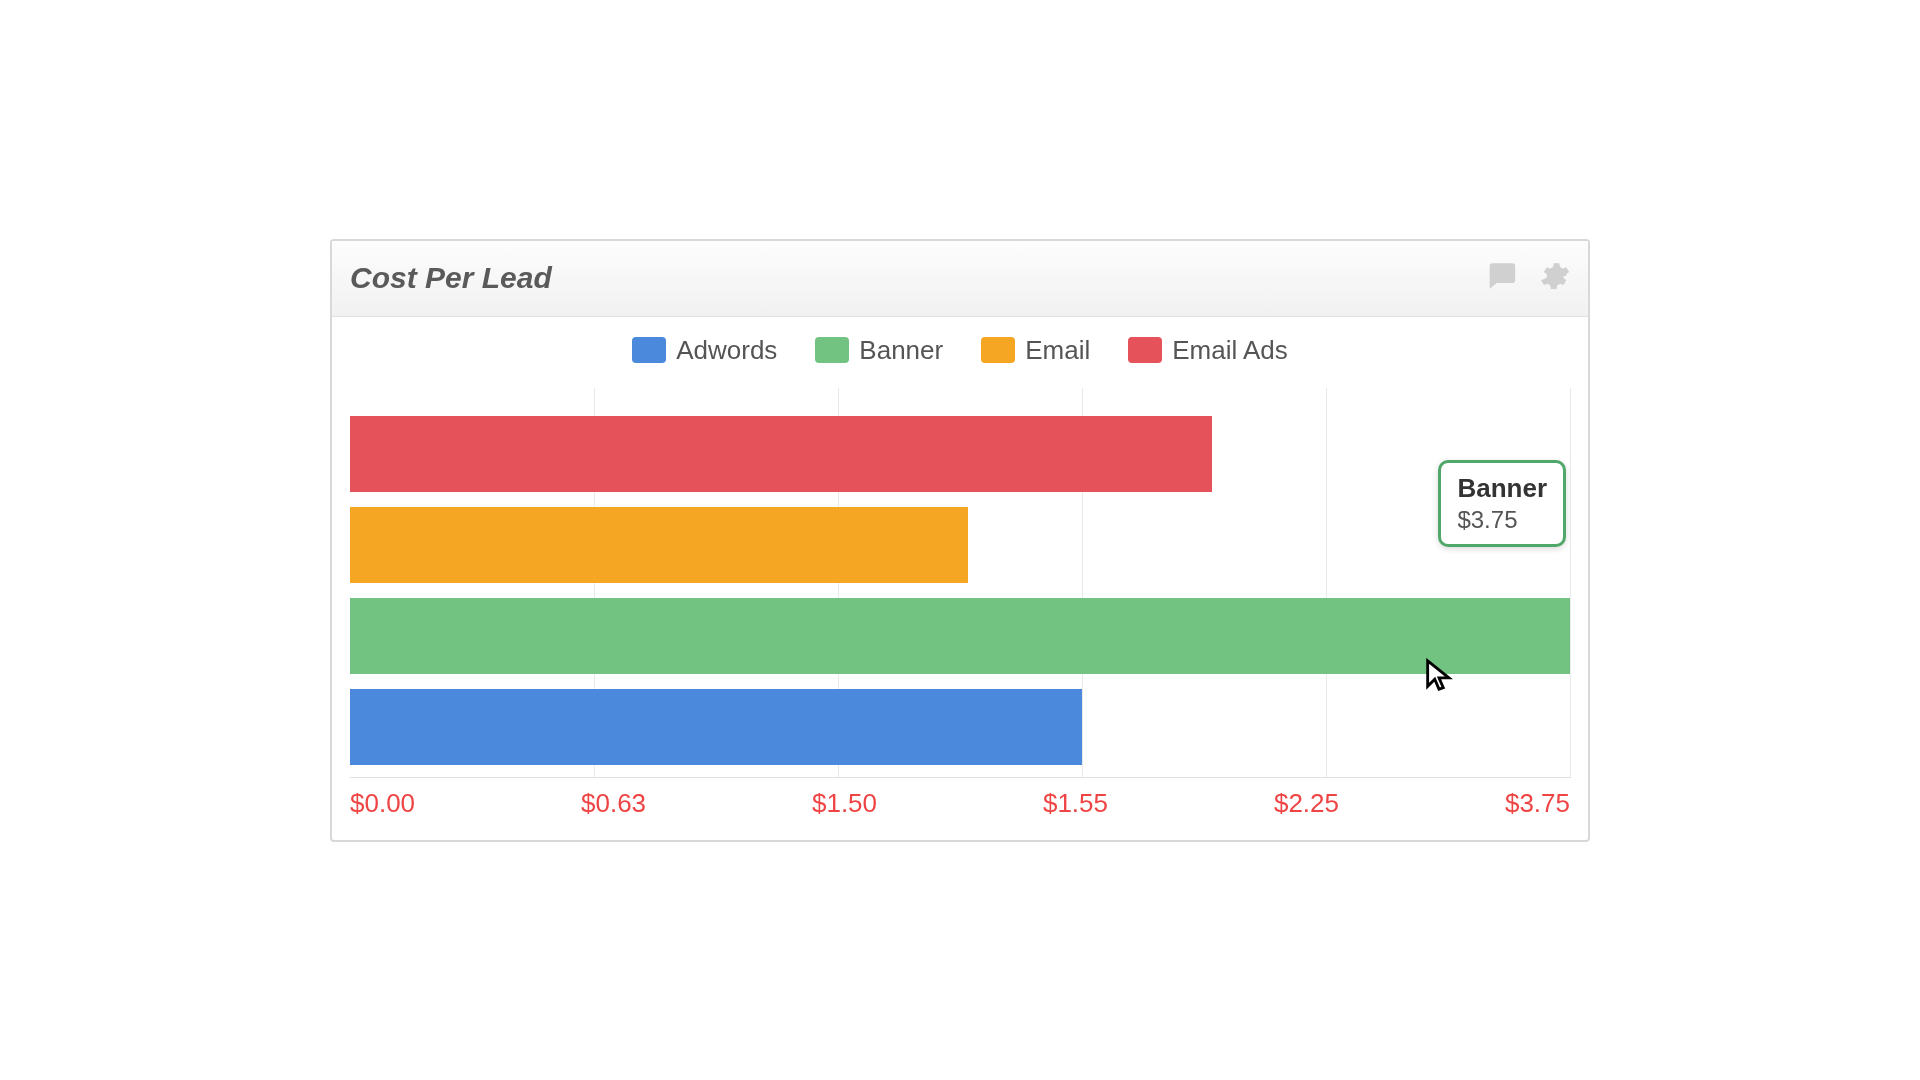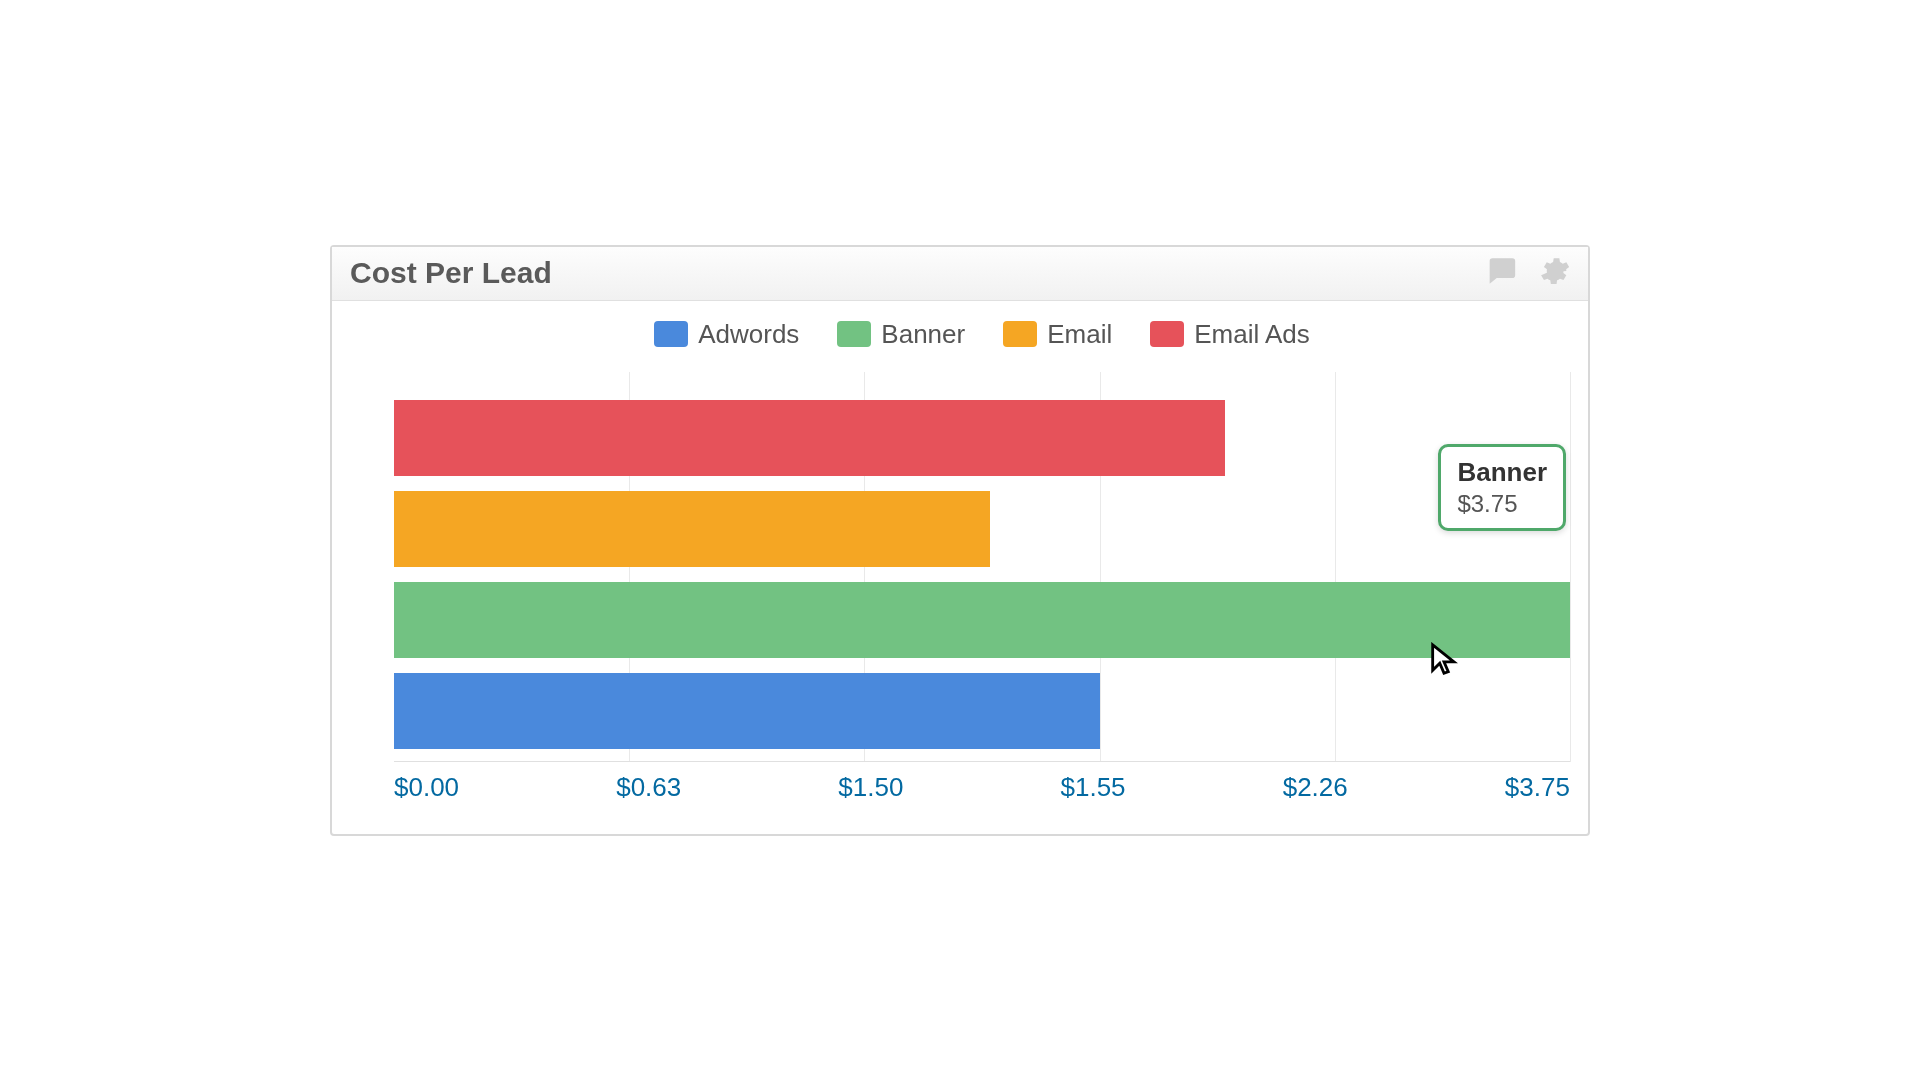--- a/index.html
+++ b/index.html
@@ -15,48 +15,48 @@
     justify-content: center;
   }
   .panel {
     width: 1260px;
     border: 2px solid #d8d8d8;
     border-radius: 4px;
     background: #ffffff;
     position: relative;
   }
   .panel-header {
-    height: 54px;
+    height: 76px;
     background: linear-gradient(to bottom, #fdfdfd, #f1f1f1);
     border-bottom: 1px solid #e0e0e0;
     display: flex;
     align-items: center;
     padding: 0 18px;
+    font-style: italic;
   }
   .panel-title {
     font-size: 30px;
     font-weight: bold;
     color: #5a5a5a;
     flex: 1;
   }
   .panel-actions {
     display: flex;
     gap: 18px;
     align-items: center;
   }
   .panel-actions svg {
     width: 34px;
     height: 34px;
     fill: #d0d0d0;
     cursor: pointer;
   }
   .panel-body {
-    padding: 18px 18px 31px 18px;
-    position: relative;
-    margin-left: 44px;
+    padding: 18px 18px 21px 18px;
+    position: relative;
   }
   .legend {
     display: flex;
     justify-content: center;
     gap: 38px;
     align-items: center;
     margin-bottom: 22px;
   }
   .legend-item {
     display: flex;
@@ -114,21 +114,21 @@
     height: 100%;
   }
   .x-axis {
     display: flex;
     justify-content: space-between;
     margin-top: 10px;
     padding: 0;
   }
   .x-tick {
     font-size: 26px;
-    color: #0369a1;
+    color: #ef4444;
     white-space: nowrap;
   }
   .tooltip {
     position: absolute;
     background: #ffffff;
     border: 3px solid #4fa86a;
     border-radius: 10px;
     padding: 10px 16px;
     box-shadow: 0 2px 6px rgba(0,0,0,0.15);
     z-index: 10;
@@ -225,19 +225,19 @@
         <svg class="cursor" id="cursor" viewBox="0 0 20 24" style="left: 88%; top: 270px;">
           <path d="M2 2 L2 20 L7 15 L10 22 L13 21 L10 14 L17 14 Z" fill="#fff" stroke="#000" stroke-width="2"></path>
         </svg>
       </div>
 
       <div class="x-axis" id="xaxis">
           <div class="x-tick">$0.00</div>
           <div class="x-tick">$0.63</div>
           <div class="x-tick">$1.50</div>
           <div class="x-tick">$1.55</div>
-          <div class="x-tick">$2.26</div>
+          <div class="x-tick">$2.25</div>
           <div class="x-tick">$3.75</div>
         </div>
     </div>
 
   </div>
 </div>
 
 </body></html>

